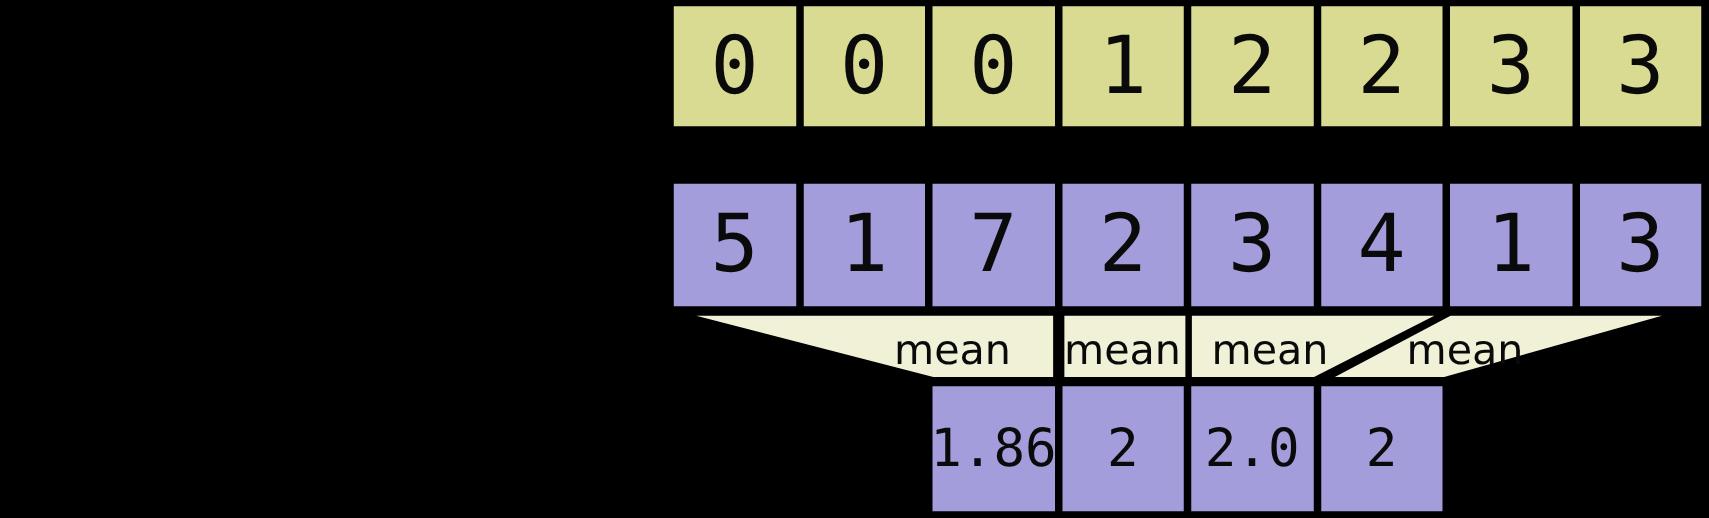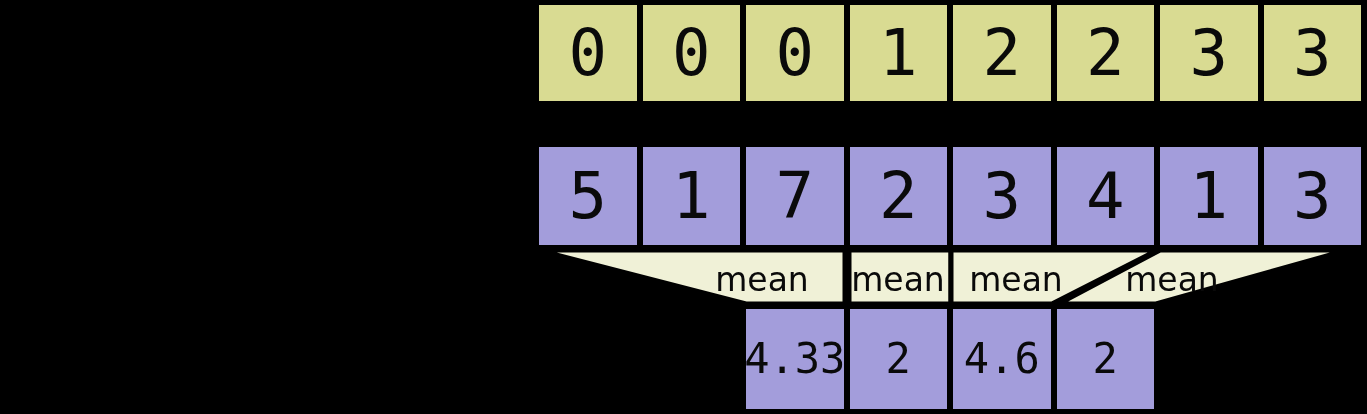--- a/index.html
+++ b/index.html
@@ -111,19 +111,19 @@
     <polygon points="849,250 951,250 951,304 849,304"></polygon>
     <polygon points="951,250 1158,250 1052,304 951,304"></polygon>
     <polygon points="1160,250 1348,250 1156,304 1058,304"></polygon>
     <text x="762" y="291">mean</text>
     <text x="898" y="291">mean</text>
     <text x="1016" y="291">mean</text>
     <text x="1172" y="291">mean</text>
   </svg>
 
   <div class="row" id="result-row">
-    <div class="cell">4.33</div>
+    <div class="cell">1.86</div>
     <div class="cell">2</div>
-    <div class="cell">4.6</div>
+    <div class="cell">2.0</div>
     <div class="cell">2</div>
   </div>
 
 </div>
 
 </body></html>

